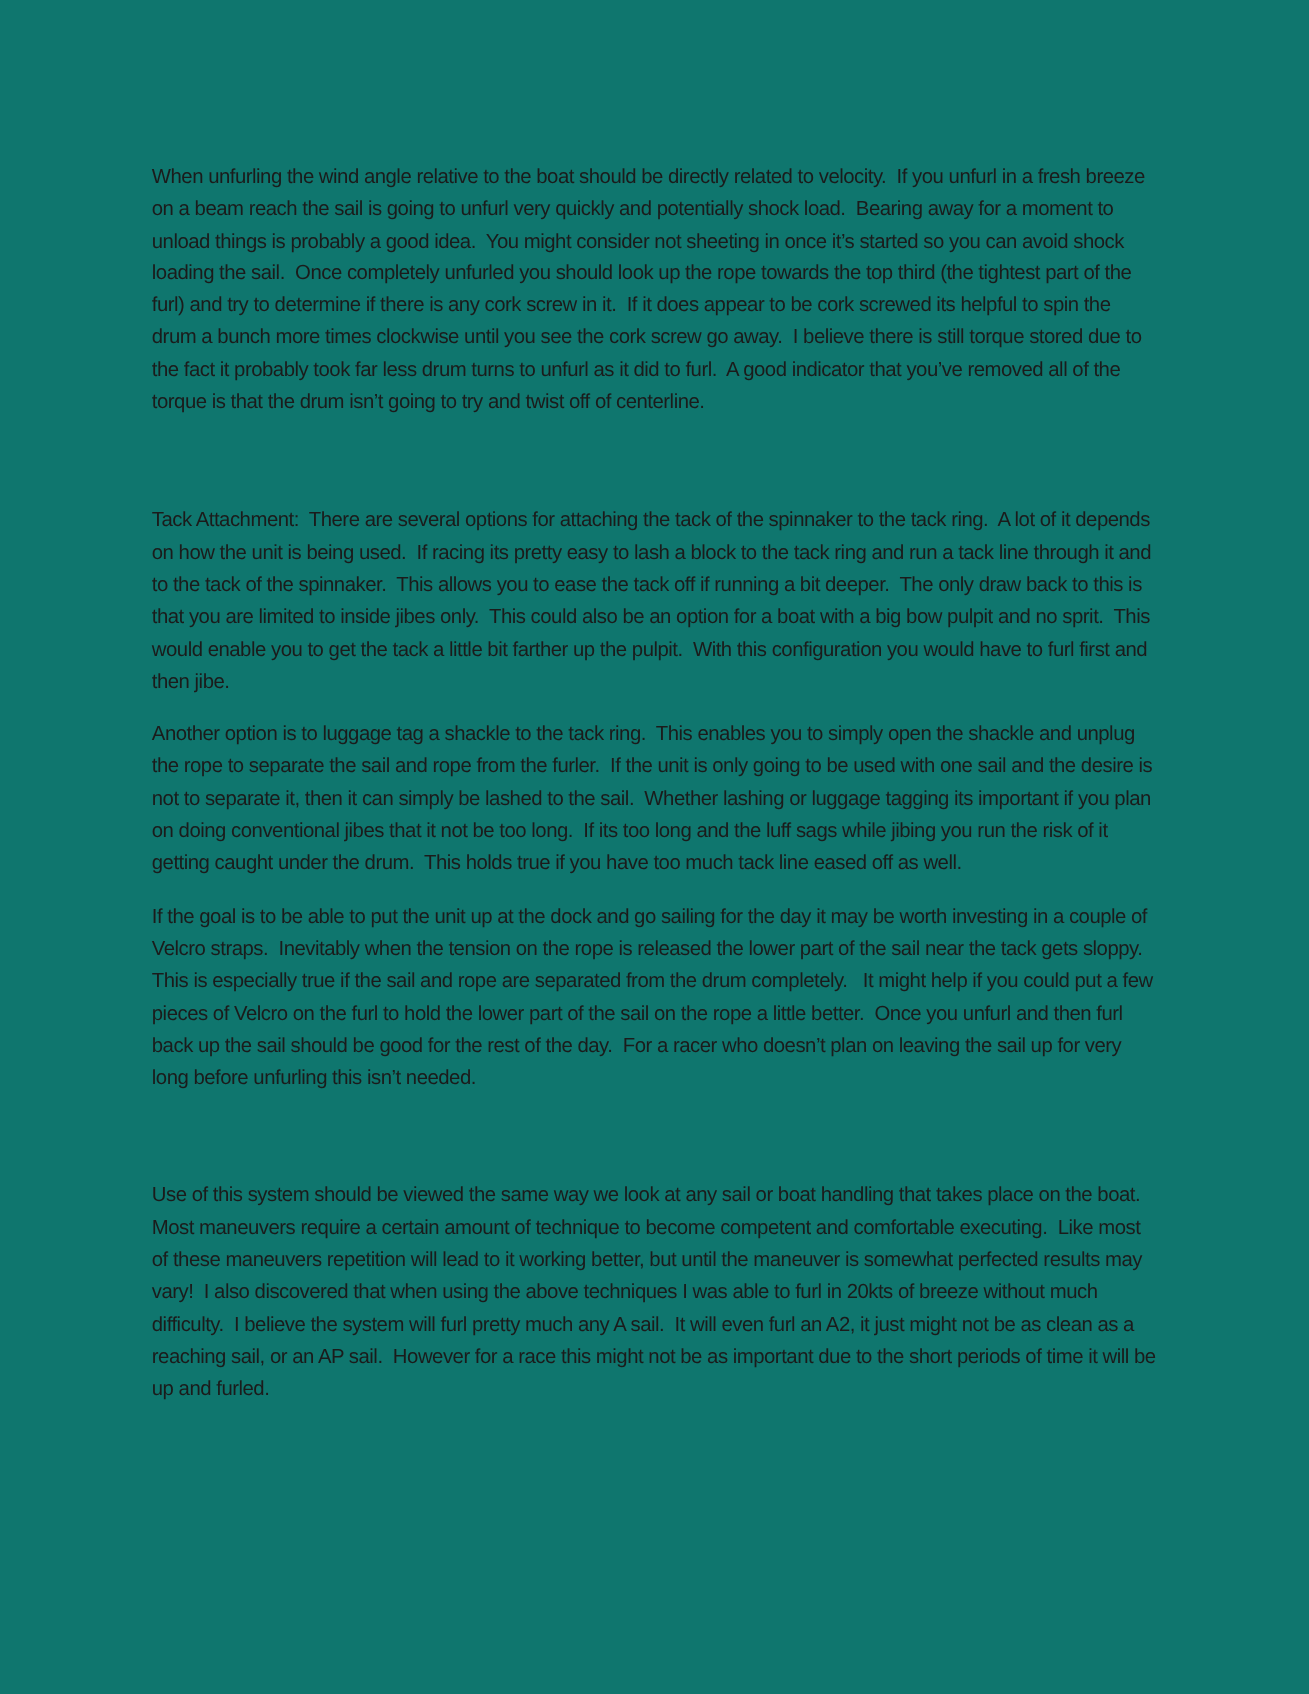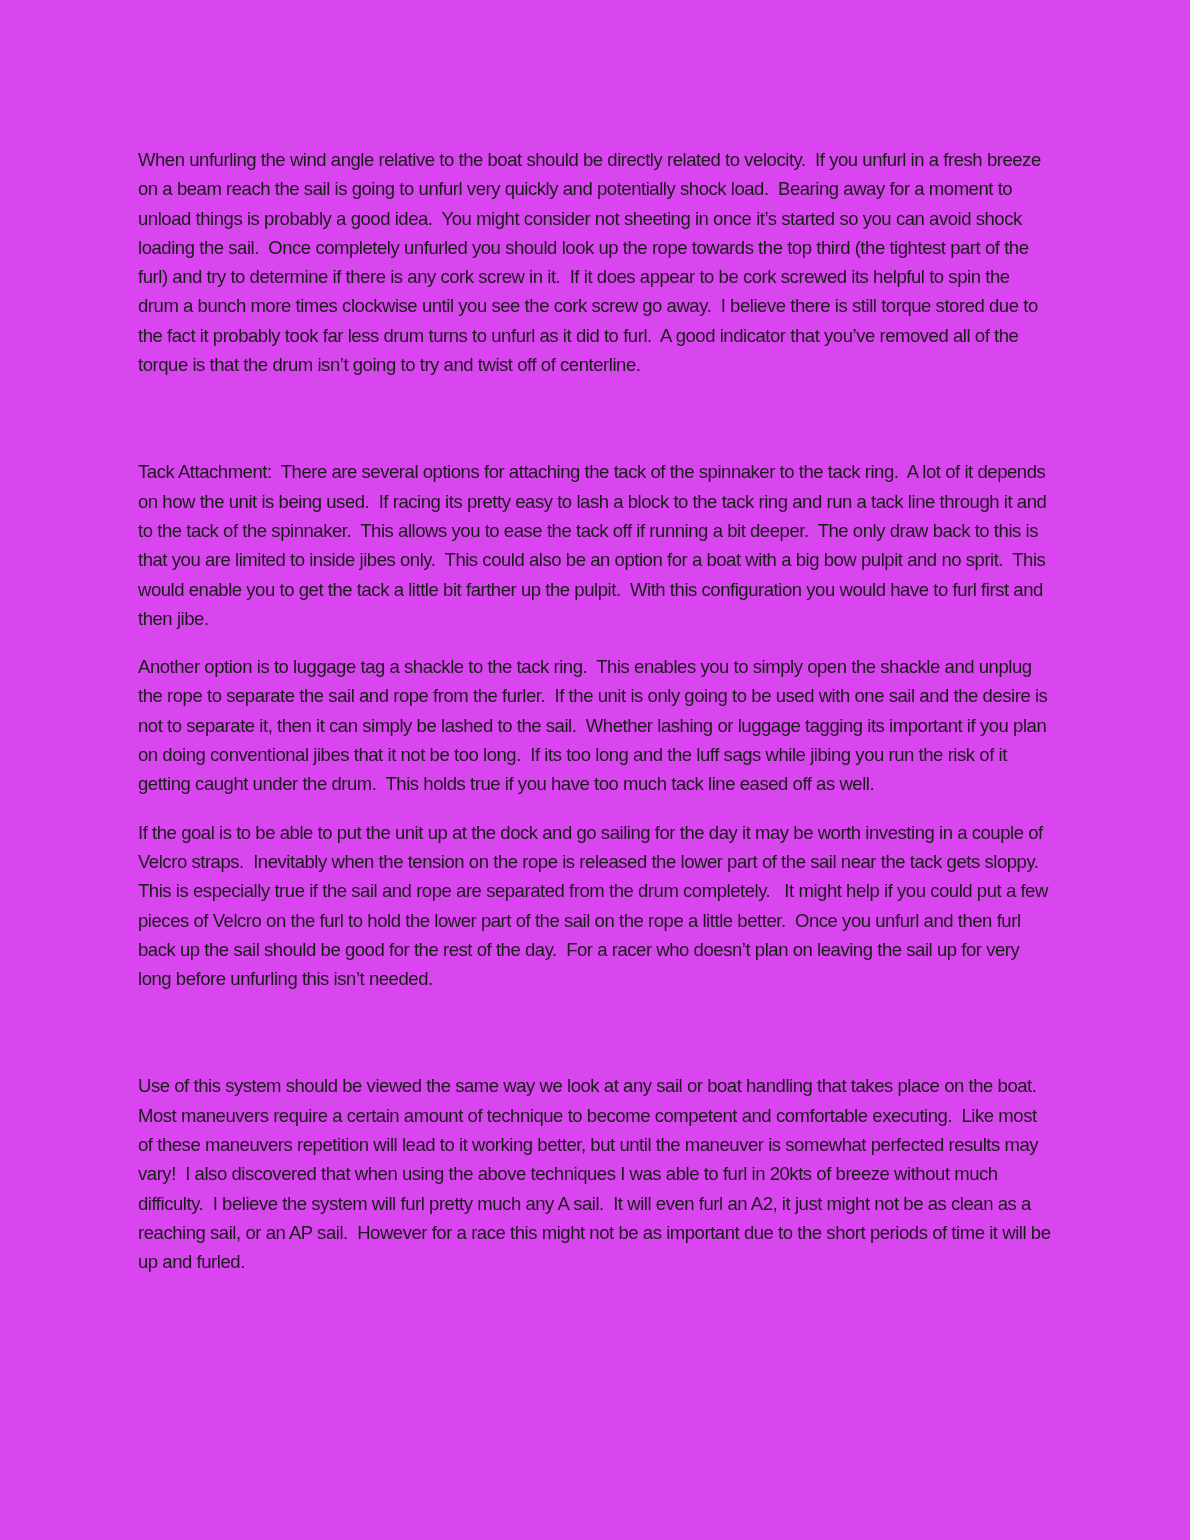--- a/index.html
+++ b/index.html
@@ -29,21 +29,21 @@
     text-align: left;
   }
   .para.empty {
     min-height: 40px;
     margin: 0 0 19px 0;
   }
 </style>
 </head>
 <body>
 
-<div class="page" style="background: #d946ef; color: rgb(27, 27, 27);">
+<div class="page" style="background: #0f766e; color: rgb(27, 27, 27);">
   <div class="paragraphs" id="document-body">
       <p class="para">When unfurling the wind angle relative to the boat should be directly related to velocity.  If you unfurl in a fresh breeze on a beam reach the sail is going to unfurl very quickly and potentially shock load.  Bearing away for a moment to unload things is probably a good idea.  You might consider not sheeting in once it’s started so you can avoid shock loading the sail.  Once completely unfurled you should look up the rope towards the top third (the tightest part of the furl) and try to determine if there is any cork screw in it.  If it does appear to be cork screwed its helpful to spin the drum a bunch more times clockwise until you see the cork screw go away.  I believe there is still torque stored due to the fact it probably took far less drum turns to unfurl as it did to furl.  A good indicator that you’ve removed all of the torque is that the drum isn’t going to try and twist off of centerline.</p>
       <p class="para empty"></p>
       <p class="para">Tack Attachment:  There are several options for attaching the tack of the spinnaker to the tack ring.  A lot of it depends on how the unit is being used.  If racing its pretty easy to lash a block to the tack ring and run a tack line through it and to the tack of the spinnaker.  This allows you to ease the tack off if running a bit deeper.  The only draw back to this is that you are limited to inside jibes only.  This could also be an option for a boat with a big bow pulpit and no sprit.  This would enable you to get the tack a little bit farther up the pulpit.  With this configuration you would have to furl first and then jibe.</p>
       <p class="para">Another option is to luggage tag a shackle to the tack ring.  This enables you to simply open the shackle and unplug the rope to separate the sail and rope from the furler.  If the unit is only going to be used with one sail and the desire is not to separate it, then it can simply be lashed to the sail.  Whether lashing or luggage tagging its important if you plan on doing conventional jibes that it not be too long.  If its too long and the luff sags while jibing you run the risk of it getting caught under the drum.  This holds true if you have too much tack line eased off as well.</p>
       <p class="para">If the goal is to be able to put the unit up at the dock and go sailing for the day it may be worth investing in a couple of Velcro straps.  Inevitably when the tension on the rope is released the lower part of the sail near the tack gets sloppy. This is especially true if the sail and rope are separated from the drum completely.   It might help if you could put a few pieces of Velcro on the furl to hold the lower part of the sail on the rope a little better.  Once you unfurl and then furl back up the sail should be good for the rest of the day.  For a racer who doesn’t plan on leaving the sail up for very long before unfurling this isn’t needed.</p>
       <p class="para empty"></p>
       <p class="para">Use of this system should be viewed the same way we look at any sail or boat handling that takes place on the boat.  Most maneuvers require a certain amount of technique to become competent and comfortable executing.  Like most of these maneuvers repetition will lead to it working better, but until the maneuver is somewhat perfected results may vary!  I also discovered that when using the above techniques I was able to furl in 20kts of breeze without much difficulty.  I believe the system will furl pretty much any A sail.  It will even furl an A2, it just might not be as clean as a reaching sail, or an AP sail.  However for a race this might not be as important due to the short periods of time it will be up and furled.</p>
     </div>
 </div>

